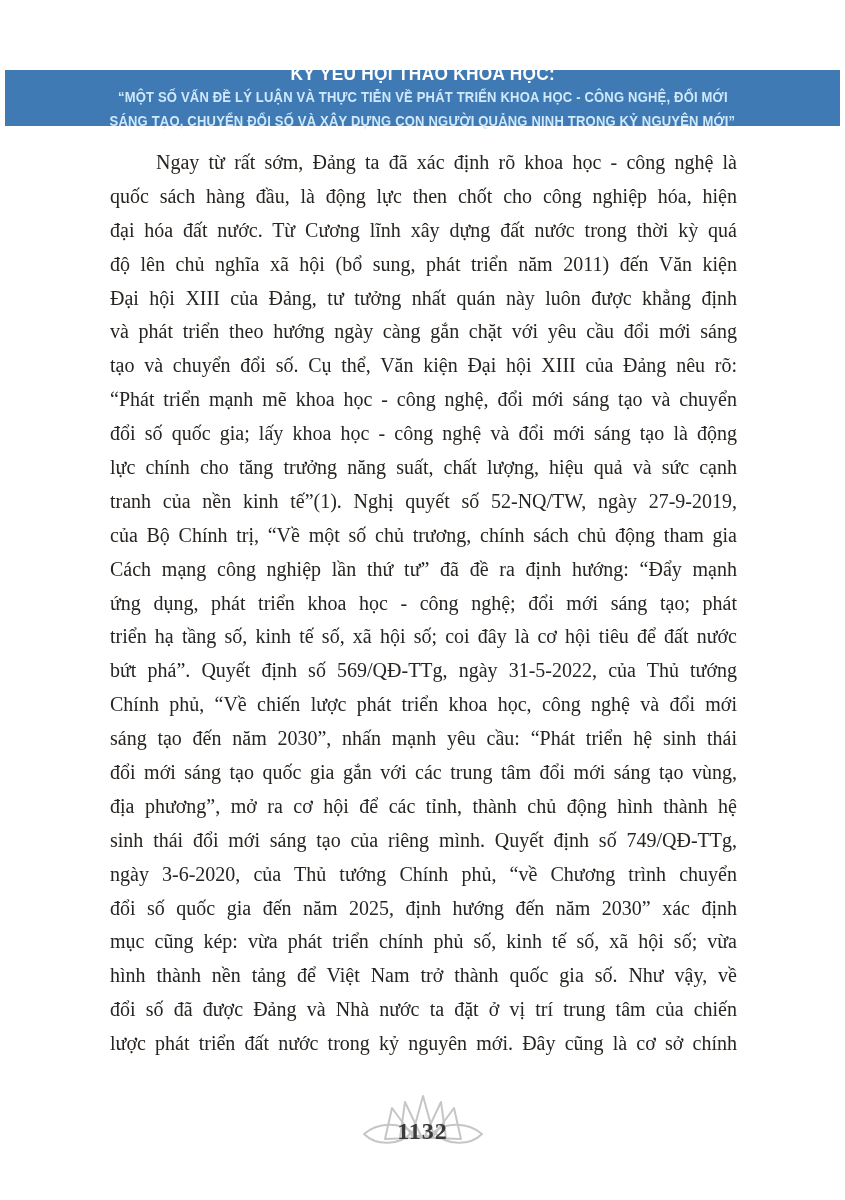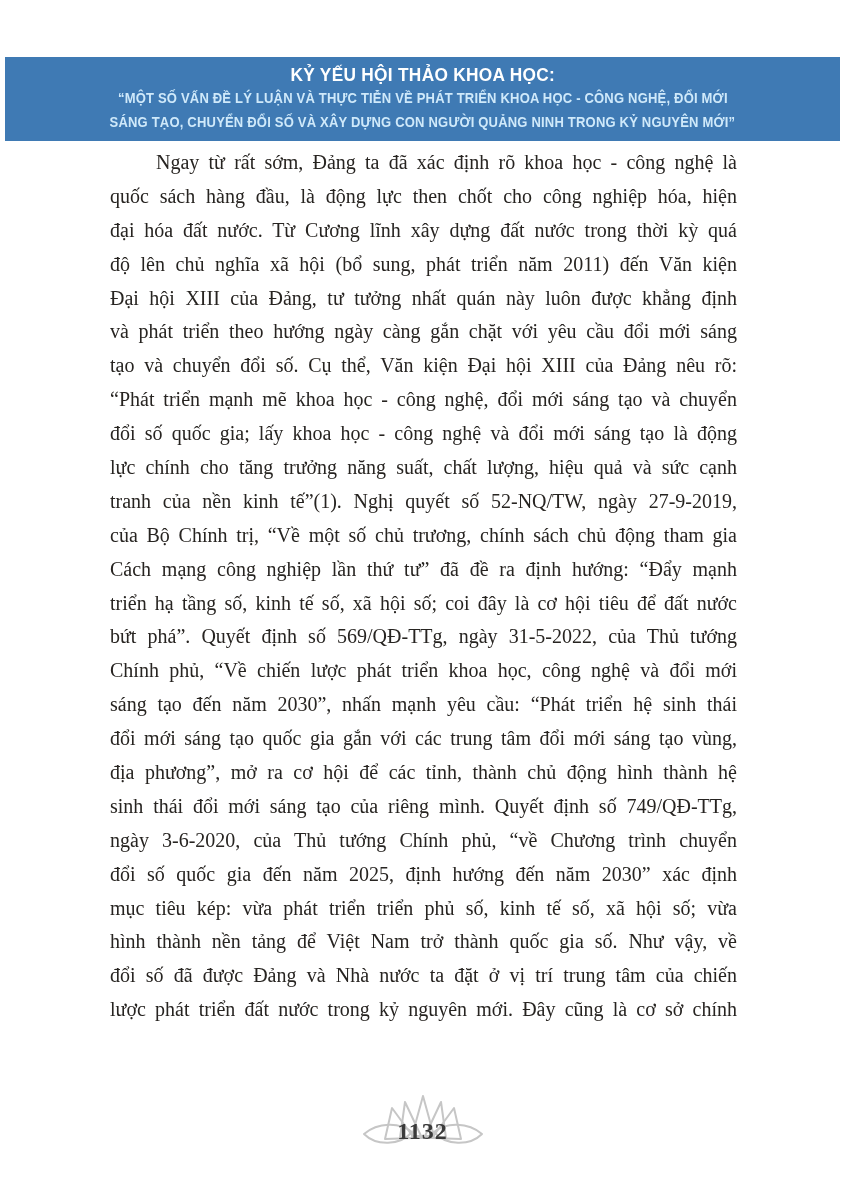--- a/index.html
+++ b/index.html
@@ -5,21 +5,21 @@
   html,body{margin:0;padding:0;background:#ffffff;}
   #page{
     position:relative;
     width:845px;height:1200px;
     background:#ffffff;
     overflow:hidden;
     font-family:"Liberation Serif","DejaVu Serif",serif;
   }
   
   #banner{
-    position:absolute;left:5px;right:5px;top:57px;height:84px;
+    position:absolute;left:5px;right:5px;top:70px;height:56px;
     background:#3f7ab4;
     display:flex;flex-direction:column;align-items:center;justify-content:center;
     gap:3px;
   }
   #banner .t1{
     font-family:"Liberation Sans","DejaVu Sans",sans-serif;
     font-weight:bold;font-size:18px;line-height:20px;
     color:#ffffff;letter-spacing:.3px;
     transform:scaleX(.96);transform-origin:center;
     white-space:nowrap;
@@ -77,30 +77,31 @@
     <div class="bl">độ lên chủ nghĩa xã hội (bổ sung, phát triển năm 2011) đến Văn kiện</div>
     <div class="bl">Đại hội XIII của Đảng, tư tưởng nhất quán này luôn được khẳng định</div>
     <div class="bl">và phát triển theo hướng ngày càng gắn chặt với yêu cầu đổi mới sáng</div>
     <div class="bl">tạo và chuyển đổi số. Cụ thể, Văn kiện Đại hội XIII của Đảng nêu rõ:</div>
     <div class="bl">“Phát triển mạnh mẽ khoa học - công nghệ, đổi mới sáng tạo và chuyển</div>
     <div class="bl">đổi số quốc gia; lấy khoa học - công nghệ và đổi mới sáng tạo là động</div>
     <div class="bl">lực chính cho tăng trưởng năng suất, chất lượng, hiệu quả và sức cạnh</div>
     <div class="bl">tranh của nền kinh tế”(1). Nghị quyết số 52-NQ/TW, ngày 27-9-2019,</div>
     <div class="bl">của Bộ Chính trị, “Về một số chủ trương, chính sách chủ động tham gia</div>
     <div class="bl">Cách mạng công nghiệp lần thứ tư” đã đề ra định hướng: “Đẩy mạnh</div>
+    <div class="bl">ứng dụng, phát triển khoa học - công nghệ; đổi mới sáng tạo; phát</div>
     <div class="bl">triển hạ tầng số, kinh tế số, xã hội số; coi đây là cơ hội tiêu để đất nước</div>
     <div class="bl">bứt phá”. Quyết định số 569/QĐ-TTg, ngày 31-5-2022, của Thủ tướng</div>
     <div class="bl">Chính phủ, “Về chiến lược phát triển khoa học, công nghệ và đổi mới</div>
     <div class="bl">sáng tạo đến năm 2030”, nhấn mạnh yêu cầu: “Phát triển hệ sinh thái</div>
     <div class="bl">đổi mới sáng tạo quốc gia gắn với các trung tâm đổi mới sáng tạo vùng,</div>
     <div class="bl">địa phương”, mở ra cơ hội để các tỉnh, thành chủ động hình thành hệ</div>
     <div class="bl">sinh thái đổi mới sáng tạo của riêng mình. Quyết định số 749/QĐ-TTg,</div>
     <div class="bl">ngày 3-6-2020, của Thủ tướng Chính phủ, “về Chương trình chuyển</div>
     <div class="bl">đổi số quốc gia đến năm 2025, định hướng đến năm 2030” xác định</div>
-    <div class="bl">mục tiêu kép: vừa phát triển triển phủ số, kinh tế số, xã hội số; vừa</div>
+    <div class="bl">mục cũng kép: vừa phát triển chính phủ số, kinh tế số, xã hội số; vừa</div>
     <div class="bl">hình thành nền tảng để Việt Nam trở thành quốc gia số. Như vậy, về</div>
     <div class="bl">đổi số đã được Đảng và Nhà nước ta đặt ở vị trí trung tâm của chiến</div>
     <div class="bl">lược phát triển đất nước trong kỷ nguyên mới. Đây cũng là cơ sở chính</div>
   </div>
 
   <div id="footer">
     <div id="lotus-wrap">
       <span>
         <svg width="130" height="62" viewBox="0 0 130 62" fill="none" stroke="#c6c6c6" stroke-width="2" stroke-linejoin="round">
 

